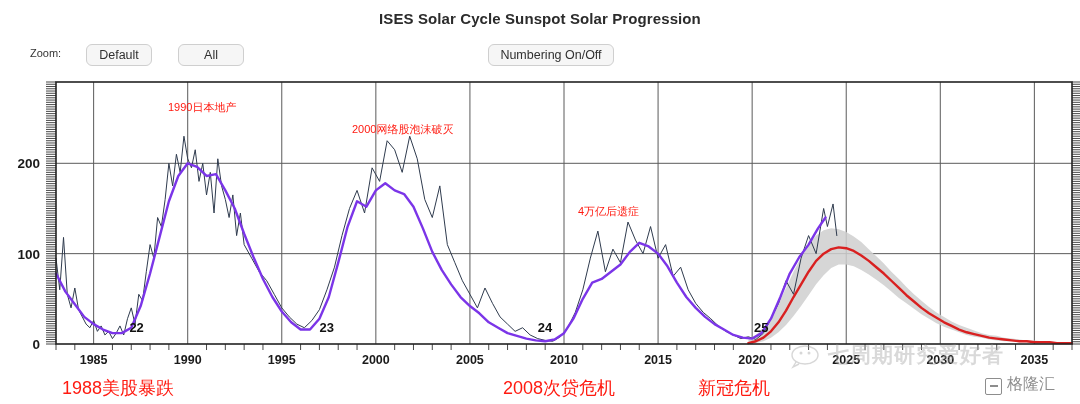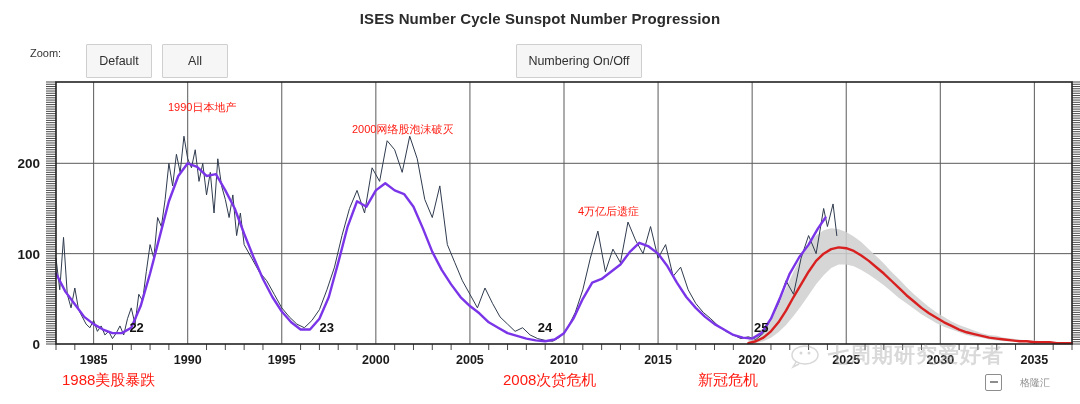--- a/index.html
+++ b/index.html
@@ -23,34 +23,34 @@
   
   .toolbar{
     position:absolute;top:44px;left:0;width:1080px;height:24px;
   }
   .zoom-label{
     position:absolute;left:30px;top:3px;
     font-size:11px;color:#333;
   }
   .btn{
     position:absolute;top:0;
-    height:34px;line-height:21px;
+    height:22px;line-height:21px;
     background:#f6f6f6;
     border:1px solid #cfcfcf;
-    border-radius:1px;
+    border-radius:6px;
     font-size:12.5px;color:#303030;
     text-align:center;
     box-sizing:border-box;
     cursor:pointer;
     font-family:"Liberation Sans",sans-serif;
     padding:0;
   }
   .btn-default{left:86px;width:66px;}
-  .btn-all{left:162px;width:66px;}
-  .btn-numbering{left:516px;width:126px;}
+  .btn-all{left:178px;width:66px;}
+  .btn-numbering{left:488px;width:126px;}
 
   
   .plot-wrap{position:absolute;left:0;top:78px;width:1080px;height:270px;}
   svg.chart{display:block;}
 
   
   .ytick{font-size:13.5px;font-weight:bold;fill:#1a1a1a;font-family:"Liberation Sans",sans-serif;}
   .xtick{font-size:12.5px;font-weight:bold;fill:#1a1a1a;font-family:"Liberation Sans",sans-serif;}
   .cycnum{font-size:13px;font-weight:bold;fill:#111;font-family:"Liberation Sans",sans-serif;}
   .xaxislabel{font-size:11px;fill:#b9b9b9;font-family:"Liberation Sans",sans-serif;}
@@ -58,51 +58,51 @@
   
   .anno{
     position:absolute;
     color:#ff1a10;
     font-family:"Liberation Sans",sans-serif;
     font-size:17px;
     white-space:nowrap;
     line-height:1;
   }
   .anno-in{font-size:11px;}
-  .anno-bottom{font-size:15px;}
+  .anno-bottom{font-size:18px;margin-top:7px;}
 
   
   .wm{
     position:absolute;
     color:rgba(160,160,160,.40);
     font-family:"Liberation Sans",sans-serif;
     white-space:nowrap;
     pointer-events:none;
   }
   .wm-text{left:828px;top:341px;font-size:21px;letter-spacing:1px;font-weight:bold;}
   .wm-chat{left:790px;top:344px;width:40px;height:25px;}
   .logo{
     position:absolute;left:985px;top:374px;
-    display:flex;align-items:center;gap:18px;
-    color:#8d8d8d;font-size:10px;white-space:nowrap;
+    display:flex;align-items:flex-end;gap:5px;
+    color:#8d8d8d;font-size:16px;white-space:nowrap;
   }
   .logo-mark{
     width:15px;height:15px;border:1.6px solid #8d8d8d;border-radius:2px;
     display:inline-block;position:relative;
   }
   .logo-mark:after{
     content:"";position:absolute;left:4px;top:6px;width:8px;height:1.6px;background:#8d8d8d;
   }
 </style>
 </head>
 <body>
 
 <div id="app">
 
-  <div class="title">ISES Number Cycle Sunspot Number Progression</div>
+  <div class="title">ISES Solar Cycle Sunspot Solar Progression</div>
 
   <div class="toolbar">
     <span class="zoom-label">Zoom:</span>
     <button class="btn btn-default">Default</button>
     <button class="btn btn-all">All</button>
     <button class="btn btn-numbering">Numbering On/Off</button>
   </div>
 
   <div class="plot-wrap">
     <svg class="chart" id="chart-svg" width="1080" height="290">

